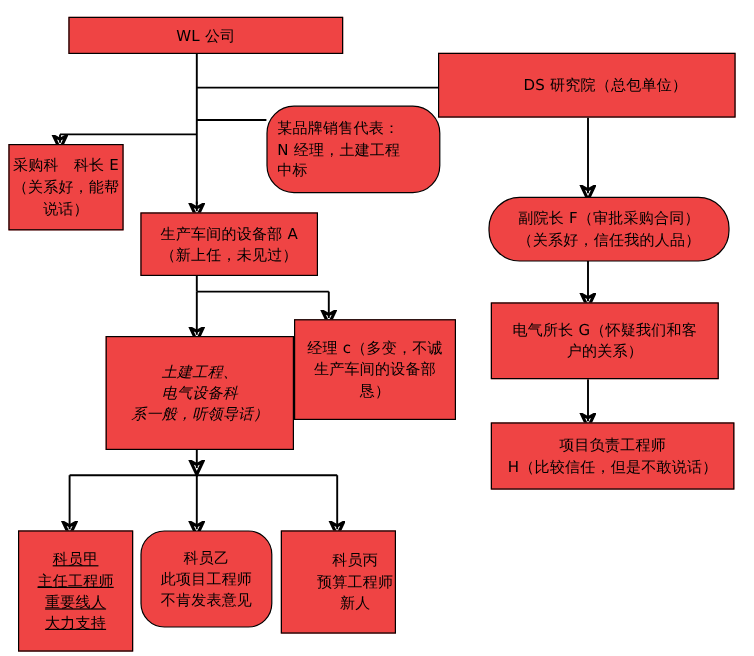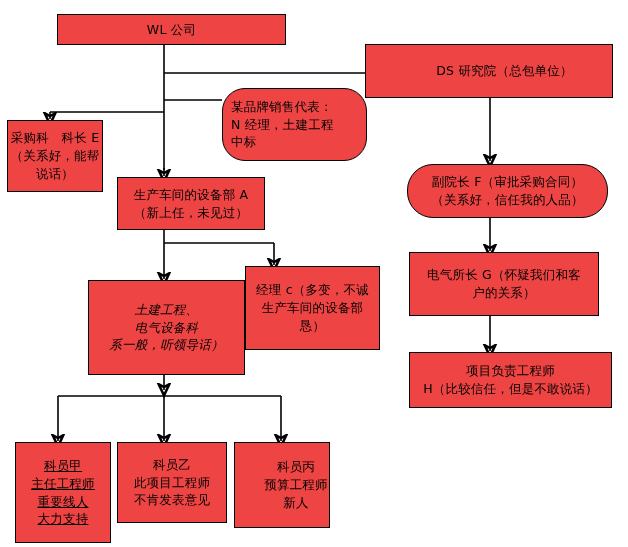--- a/index.html
+++ b/index.html
@@ -138,21 +138,21 @@
       <div class="node" style="left: 409px; top: 352px; width: 203px; height: 56px;">
         <span class="ln">项目负责工程师</span>
         <span class="ln">H（比较信任，但是不敢说话）</span>
       </div>
       <div class="node" style="left: 15px; top: 442px; width: 96px; height: 101px; text-decoration: underline;">
         <span class="ln">科员甲</span>
         <span class="ln">主任工程师</span>
         <span class="ln">重要线人</span>
         <span class="ln">大力支持</span>
       </div>
-      <div class="node" style="left: 117px; top: 442px; width: 110px; height: 81px;">
+      <div class="node" style="left: 117px; top: 442px; width: 110px; height: 81px; border-radius: 20px;">
         <span class="ln">科员乙</span>
         <span class="ln">此项目工程师</span>
         <span class="ln">不肯发表意见</span>
       </div>
       <div class="node" style="left: 234px; top: 442px; width: 96px; height: 86px; padding-left: 32px;">
         <span class="ln">科员丙</span>
         <span class="ln">预算工程师</span>
         <span class="ln">新人</span>
       </div>
     </div>

